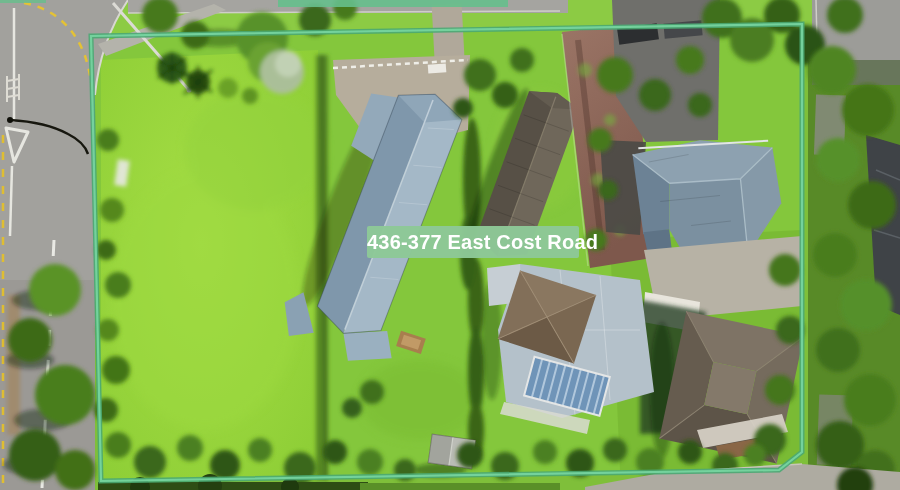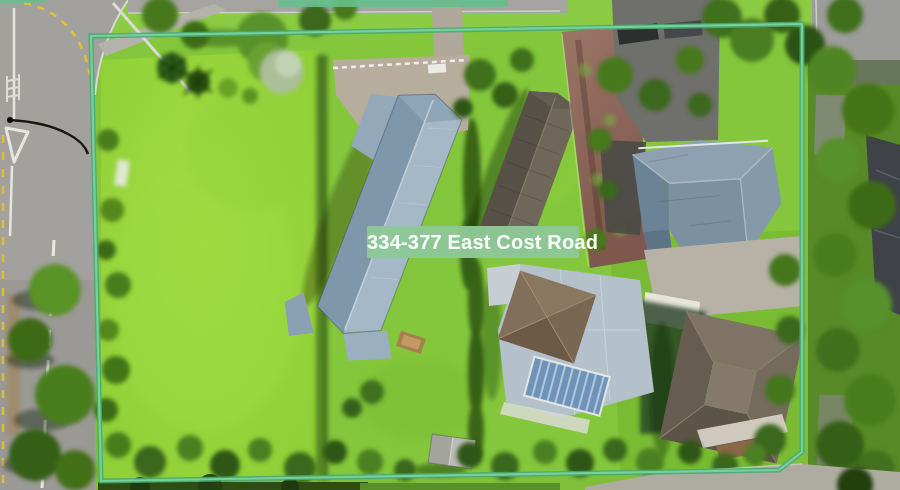--- a/index.html
+++ b/index.html
@@ -336,15 +336,15 @@
 
     <g>
       <polygon points="91,36 802,24 802,452 779,470 101,481" fill="none" stroke="#4aa873" stroke-width="5" opacity="0.9" stroke-linejoin="miter"></polygon>
       <polygon points="91,36 802,24 802,452 779,470 101,481" fill="none" stroke="#79d6a2" stroke-width="2.2" opacity="0.9"></polygon>
       <rect x="278" y="0" width="230" height="7" fill="#66bf8c" opacity="0.9"></rect>
       <rect x="0" y="0" width="46" height="3" fill="#66bf8c" opacity="0.8"></rect>
     </g>
   </svg>
 
   <div class="badge">
-    <span>334-377 East Cost Road</span>
+    <span>436-377 East Cost Road</span>
   </div>
 </div>
 
 </body></html>

